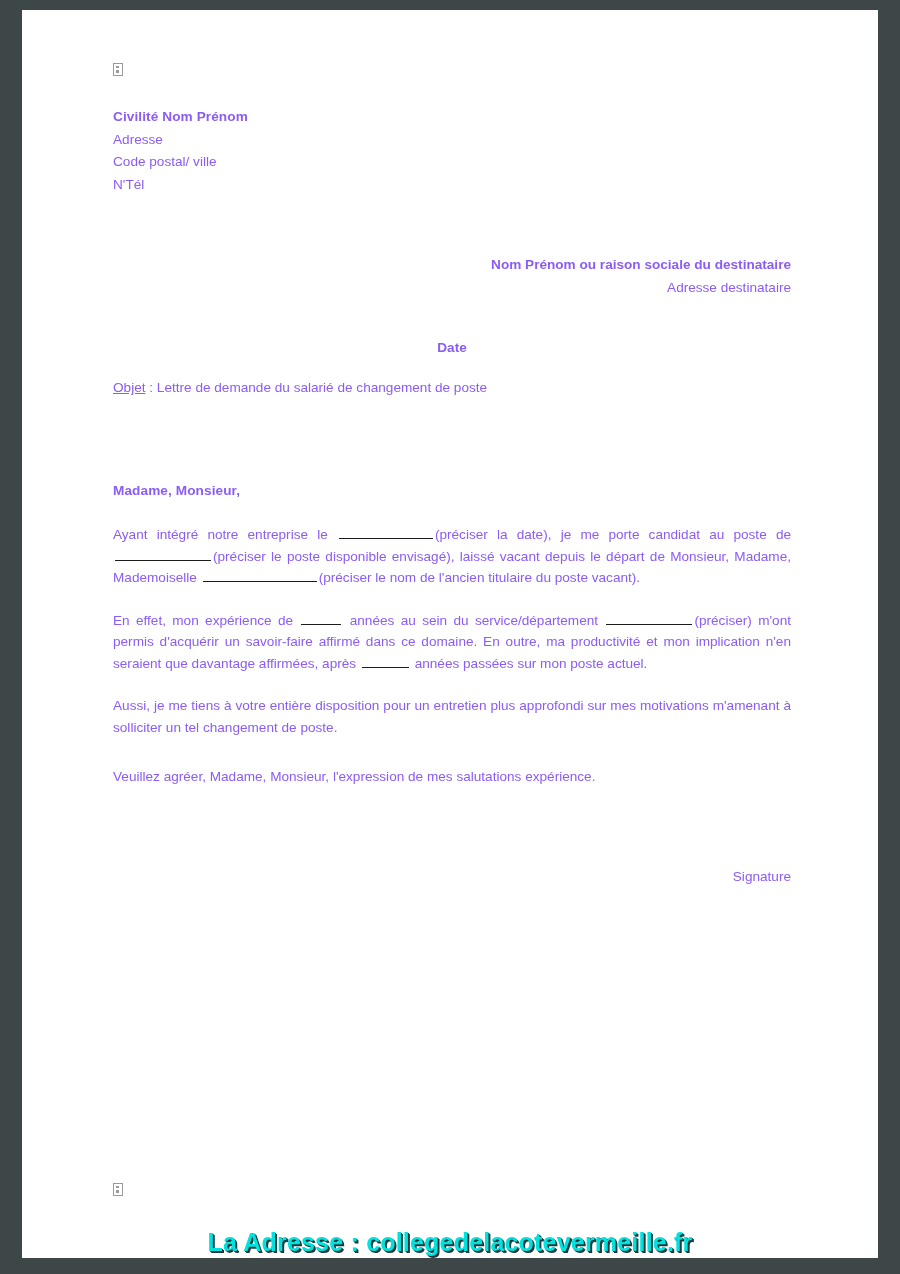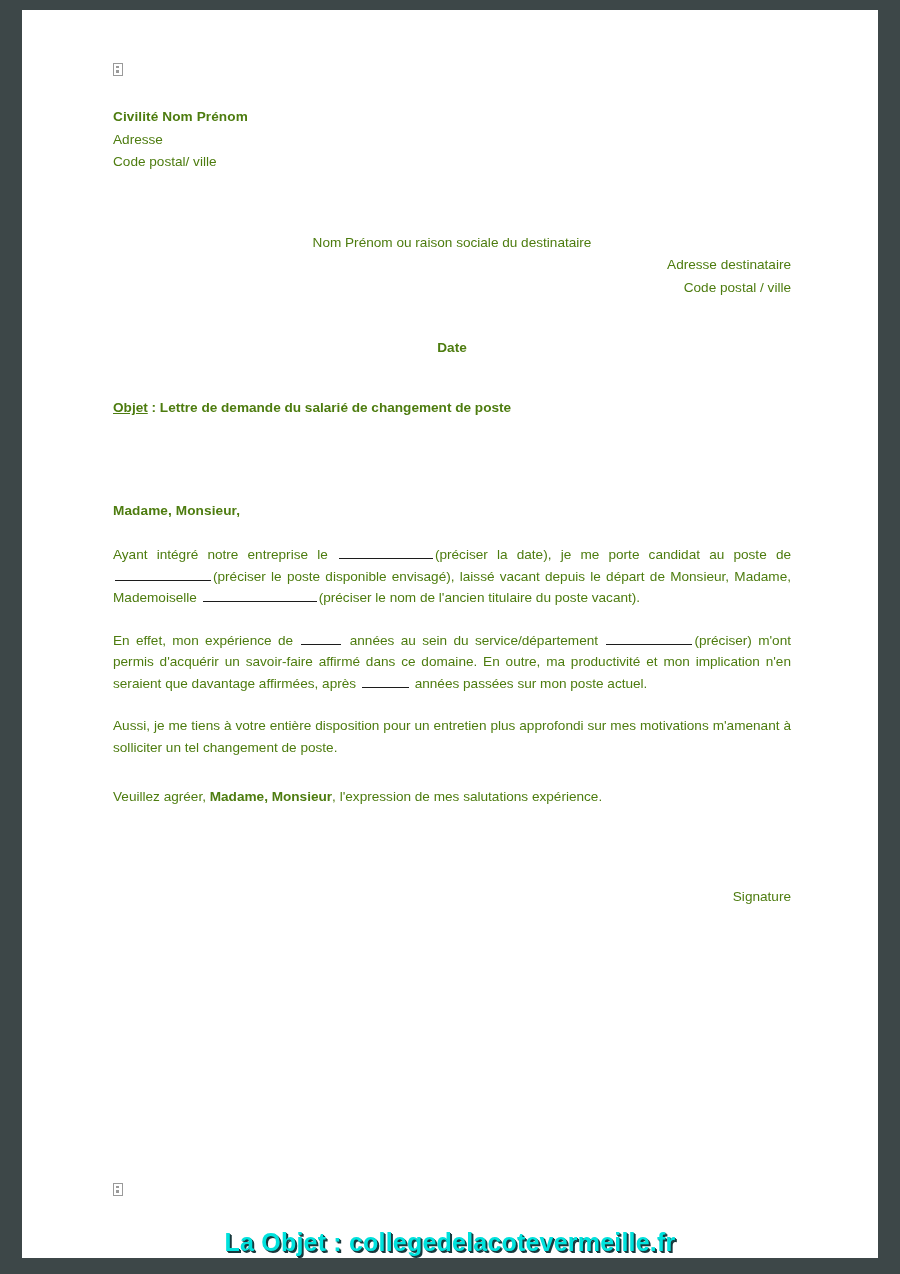--- a/index.html
+++ b/index.html
@@ -30,21 +30,21 @@
     height: 1248px;
     background: #ffffff;
     overflow: hidden;
   }
 
   .doc-body {
     position: absolute;
     left: 91px;   
     top: 48px;
     width: 678px; 
-    color: #4d7c0f;
+    color: #8b5cf6;
     font-size: 13.6px;
     line-height: 22px;
   }
 
   
   .tofu {
     display: inline-block;
     width: 8px;
     height: 11px;
     border: 1px solid #9a9a9a;
@@ -72,31 +72,31 @@
 
   .sender { margin: 0 0 0 0; }
   .sender div { line-height: 22.5px; white-space: pre; }
   .sender .strong { font-weight: bold; letter-spacing: .1px; }
 
   .recipient {
     margin-top: 58px;
     text-align: right;
     line-height: 22.5px;
   }
-  .recipient .strong { font-weight: normal; text-align: center; }
+  .recipient .strong { font-weight: bold; }
 
   .date-line {
     margin-top: 38px;
     text-align: center;
     font-weight: bold;
   }
 
   .lrar { margin-top: 36px; }
 
-  .objet { margin-top: 38px; font-weight: bold; }
+  .objet { margin-top: 18px; }
   .objet .u { text-decoration: underline; }
 
   .greeting {
     margin-top: 81px;
     font-weight: bold;
     letter-spacing: .1px;
   }
 
   .para {
     margin-top: 21px;
@@ -114,21 +114,21 @@
     margin: 0 2px;
   }
   .blank.w-date  { width: 94px; }
   .blank.w-poste { width: 96px; }
   .blank.w-nom   { width: 114px; }
   .blank.w-short { width: 40px; }
   .blank.w-serv  { width: 86px; }
   .blank.w-ans   { width: 47px; }
 
   .closing { margin-top: 28px; line-height: 21.5px; }
-  .closing b { font-weight: bold; }
+  .closing b { font-weight: normal; }
 
   .signature {
     margin-top: 78px;
     text-align: right;
     padding-left: 10px;
   }
 
   .glyph-bottom {
     position: absolute;
     left: 91px;
@@ -171,26 +171,26 @@
     <div class="doc-body">
 
       <div class="glyph-top">
         <span class="tofu"></span>
       </div>
 
       <div class="sender">
         <div class="strong">Civilité Nom Prénom</div>
         <div>Adresse</div>
         <div>Code postal/ ville</div>
+        <div>N'Tél</div>
       </div>
 
       <div class="recipient">
         <div class="strong">Nom Prénom ou raison sociale du destinataire</div>
         <div>Adresse destinataire</div>
-        <div>Code postal / ville</div>
       </div>
 
       <div class="date-line">Date</div>
 
 
       <div class="objet">
         <span class="u">Objet</span><span> : </span><span>Lettre de demande du salarié de changement de poste</span>
       </div>
 
       <div class="greeting">Madame, Monsieur,</div>
@@ -212,17 +212,17 @@
       <div class="signature">Signature</div>
 
     </div>
 
     <div class="glyph-bottom">
       <span class="tofu"></span>
     </div>
 
   </div>
 
-  <div id="source-watermark">La Objet : collegedelacotevermeille.fr</div>
+  <div id="source-watermark">La Adresse : collegedelacotevermeille.fr</div>
 
   <div id="bottom-strip"></div>
 
 </div>
 
 </body></html>

